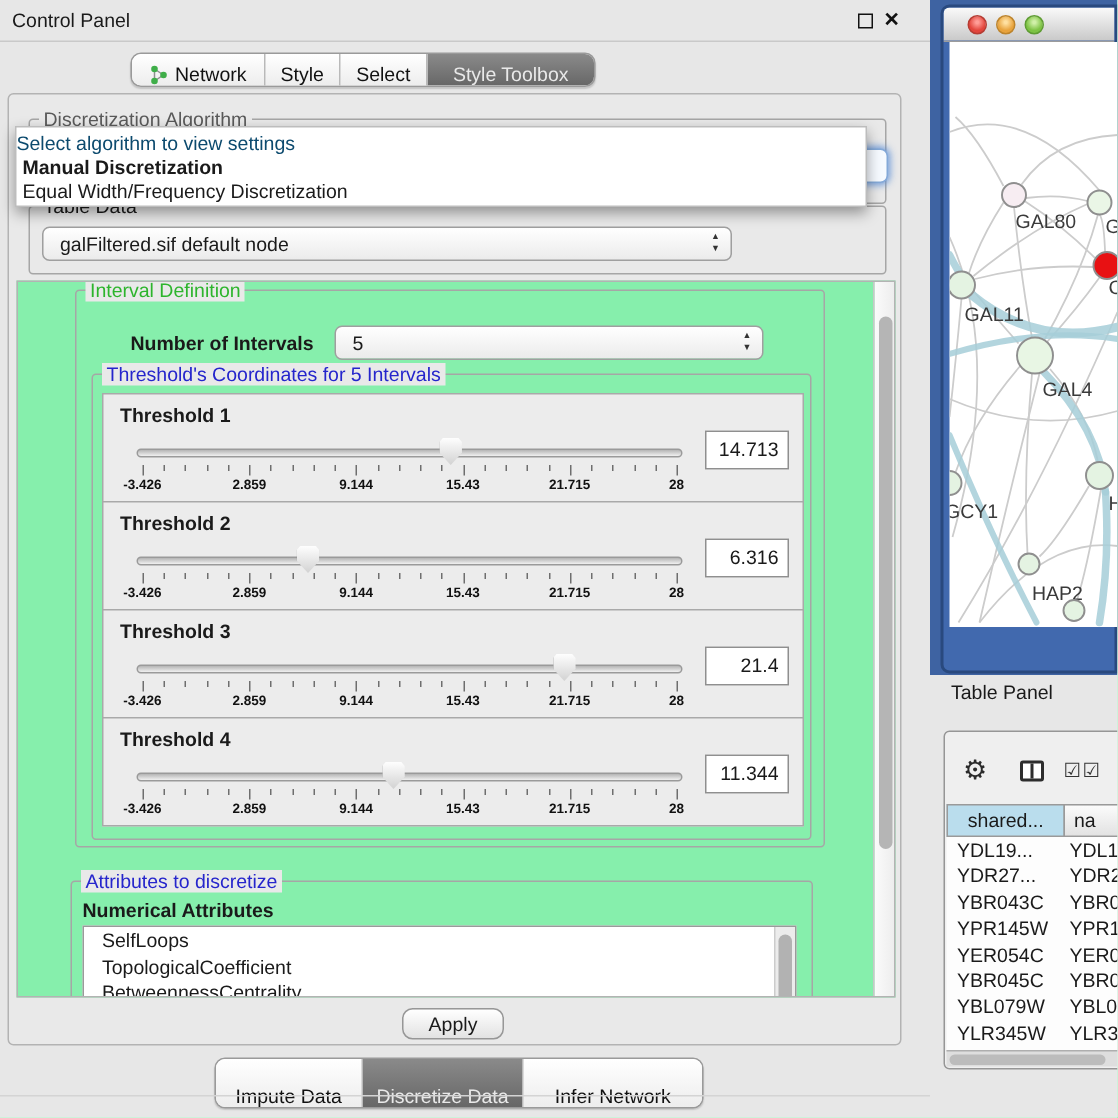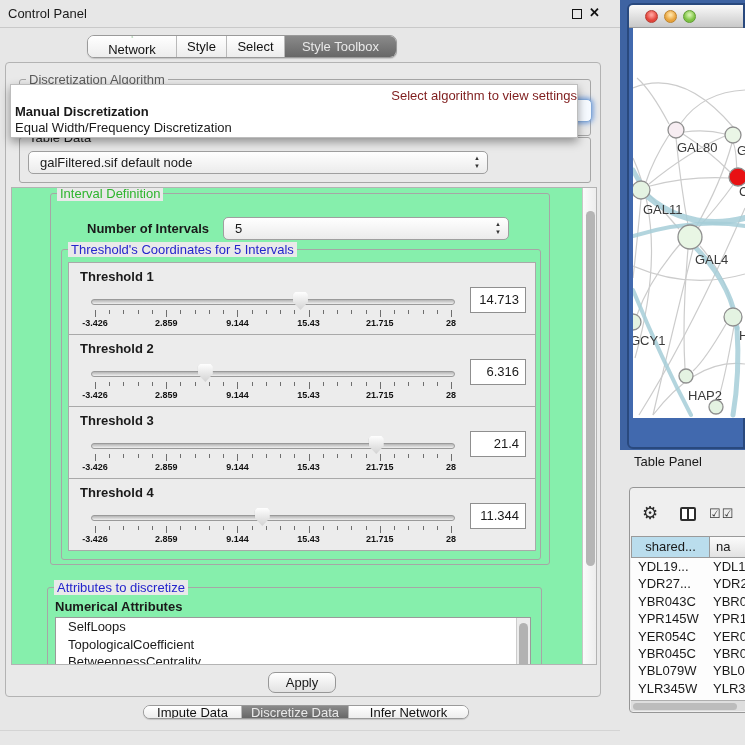--- a/index.html
+++ b/index.html
@@ -8,46 +8,46 @@
   #root { position:relative; width:745px; height:745px; overflow:hidden; background:#e7e7e7; }
 
   
   #titlebar { position:absolute; left:0; top:0; width:620px; height:28px; border-bottom:1px solid #c9c9c9; }
   #cp-title { position:absolute; left:8px; top:6px; }
   #float-icon { position:absolute; left:572px; top:9px; width:10px; height:10px; border:1.6px solid #111; background:transparent; }
   #close-icon { position:absolute; left:589px; top:5px; font-weight:bold; font-size:13px; color:#111; }
 
   
   .segbar { position:absolute; display:flex; border:1px solid #9a9a9a; border-radius:7px; overflow:hidden; background:#fdfdfd; box-shadow:0 1px 1px rgba(0,0,0,.15); }
-  .seg { display:flex; align-items:center; justify-content:center; gap:4px; height:100%; font-size:13px; color:#111; background:linear-gradient(#ffffff,#ededed); border-left:1px solid #b9b9b9; white-space:nowrap; overflow:hidden;flex-direction:column; }
+  .seg { display:flex; align-items:flex-end; justify-content:center; gap:4px; height:100%; font-size:13px; color:#111; background:linear-gradient(#ffffff,#ededed); border-left:1px solid #b9b9b9; white-space:nowrap; overflow:hidden; }
   .seg:first-child { border-left:none; }
   .seg.sel { background:linear-gradient(#8a8a8a,#676767); color:#e9e9e9; }
   #top-tabs { left:87px; top:35px; height:23px; }
-  #bottom-tabs { left:143px; top:705px; height:14px; }
+  #bottom-tabs { left:143px; top:705px; height:34px; }
   #cp-bottom-line { position:absolute; left:0; top:730px; width:620px; border-top:1px solid #d4d4d4; }
 
   
   #outer-panel { position:absolute; left:5px; top:62px; width:596px; height:635px; border:1px solid #b3b3b3; border-radius:4px; background:#e9e9e9; }
 
   .group { position:absolute; border:1px solid #a6a6a6; border-radius:3px; }
   .glabel { position:absolute; top:-8px; left:6px; background:#e9e9e9; padding:0 3px; font-size:13px; line-height:15px; white-space:nowrap; }
   .glabel.green { color:#2db52d; }
   .glabel.blue { color:#2525cc; }
   .glabel.gray { color:#5a5a5a; }
 
   
   .combo { position:absolute; background:linear-gradient(#ffffff,#ebebeb); border:1px solid #9f9f9f; border-radius:5px; }
   .combo .ctext { position:absolute; left:11px; top:0; line-height:21px; white-space:nowrap; }
   .combo .stepper { position:absolute; right:7px; top:2px; font-size:6px; line-height:8px; color:#333; text-align:center; }
 
   #hidden-combo { position:absolute; left:21px; top:36px; width:565px; height:23px; border-radius:5px; background:#f6faff; border:1px solid #84a9d8; box-shadow:0 0 5px 1.5px rgba(95,145,215,.85); }
 
   
   #algo-popup { position:absolute; left:10px; top:84px; width:568px; height:54px; background:#ffffff; border:1px solid #bdbdbd; box-shadow:0 4px 9px rgba(0,0,0,.38); z-index:50; }
-  #algo-popup .pp-placeholder { position:absolute; left:0; top:3px; width:100%; text-align:right; color:#7f1d1d; }
+  #algo-popup .pp-placeholder { position:absolute; left:0; top:3px; width:100%; text-align:left; color:#0c4a6e; }
   #algo-popup .pp-item1 { position:absolute; left:4px; top:19px; font-weight:bold; }
   #algo-popup .pp-item2 { position:absolute; left:4px; top:35px; }
 
   
   #viewport { position:absolute; left:5px; top:124px; width:586px; height:478px; border:1px solid #b3b3b3; background:#86efac; overflow:hidden; }
 
   #interval-group { left:38px; top:5px; width:500px; height:372px; }
   #num-label { position:absolute; left:36px; top:27px; font-weight:bold; }
   #num-combo { left:172px; top:23px; width:286px; height:23px; }
   #thresh-group { left:10px; top:55px; width:480px; height:311px; }

